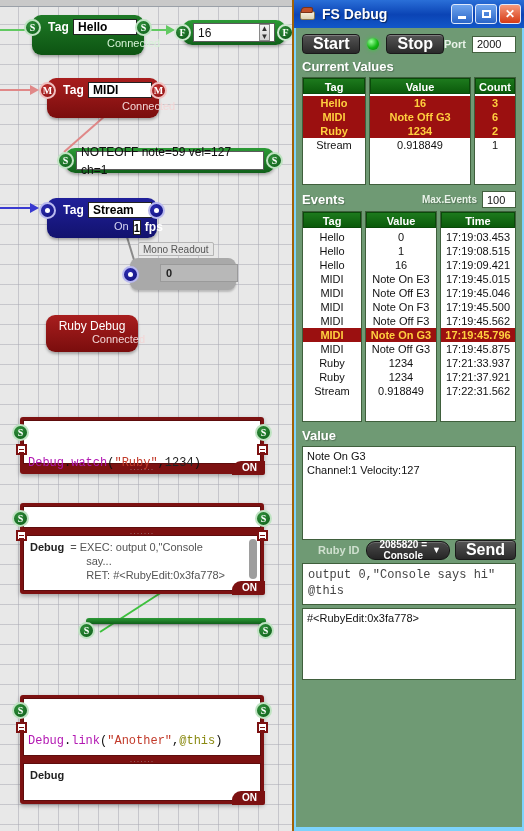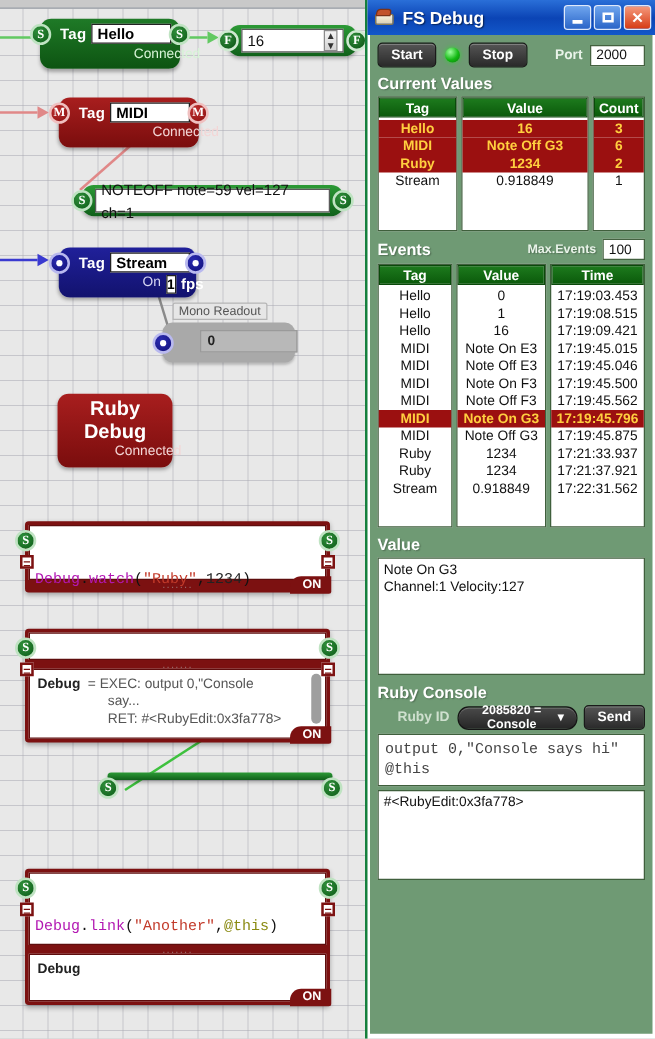--- a/index.html
+++ b/index.html
@@ -86,21 +86,21 @@
     border:1px solid #8a8a8a; font-size:8px; color:#333; text-align:center;
     line-height:8px; margin-left:auto;
   }
 
   
   .plainnode {
     position:absolute; border-radius:9px; padding:4px 10px 4px 10px;
     background: linear-gradient(#a81e1e, #7a0d0d); box-shadow:0 2px 3px rgba(0,0,0,.3);
     text-align:center;
   }
-  .plainnode .title { color:#fff; font-weight:bold; font-size:16px; }
+  .plainnode .title { color:#fff; font-weight:normal; font-size:12px; }
 
   
   .mono {
     position:absolute; background:#a9a9a9; border-radius:8px;
     box-shadow:0 2px 2px rgba(0,0,0,.2);
   }
   .mono .cap {
     position:absolute; left:8px; top:-16px; background:#e6e6e6; border:1px solid #b5b5b5;
     font-size:10px; color:#555; padding:0 4px; height:14px; line-height:13px;
     border-radius:2px 2px 0 0;
@@ -145,22 +145,22 @@
   .gridicon::before{content:"";position:absolute;left:1px;top:3px;width:5px;height:1px;background:#7c1111;}
   .gridicon::after{content:"";position:absolute;left:1px;top:6px;width:5px;height:1px;background:#7c1111;}
   .scrollthumb {
     position:absolute; right:3px; top:3px; width:8px; height:40px;
     background:#9e9e9e; border-radius:4px;
   }
 
   
   #win {
     position:absolute; left:292px; top:0; width:232px; height:831px;
-    background:#ffffff;
-    border-left:2px solid #15803d;
+    background:#7dd3fc;
+    border-left:2px solid #a16207;
   }
   #titlebar {
     height:28px; background:linear-gradient(#2a6fd8, #0b44b5 52%, #1257c9);
     display:flex; align-items:center; padding:0 3px 0 6px; position:relative;
   }
   .winicon {
     width:16px; height:14px; margin-right:6px; position:relative; flex:none;
   }
   .winicon .bx { position:absolute; left:0; top:4px; width:15px; height:9px;
     background:linear-gradient(#f8f2e0,#ddd2b4); border:1px solid #8a7a50; border-radius:2px; }
@@ -177,21 +177,21 @@
   .wbtn .gl { color:#fff; font-size:12px; font-weight:bold; line-height:1; }
   .wbtn .minbar { width:8px; height:3px; background:#fff; margin-top:6px; }
   .wbtn .maxsq { width:9px; height:8px; border:2px solid #fff; }
 
   #winbody {
     position:absolute; left:2px; top:28px; right:2px; bottom:4px;
     background:#6f9a74; padding:5px 6px 4px 6px; overflow:hidden;
   }
   .toolbar { display:flex; align-items:center; height:22px; margin-bottom:4px; }
   .btn3d {
-    background:linear-gradient(#555,#2a2a2a); color:#fff; font-size:11px; font-weight:bold;
+    background:linear-gradient(#555,#2a2a2a); color:#fff; font-size:16px; font-weight:bold;
     border:1px solid #1a1a1a; border-radius:4px; padding:3px 10px; line-height:12px;
     box-shadow: inset 0 1px 0 rgba(255,255,255,.25);
   }
   .runled { width:12px; height:12px; border-radius:50%; margin:0 7px;
     background: radial-gradient(circle at 35% 30%, #9dff9d, #12b812 55%, #0a7a0a);
     box-shadow: 0 0 4px rgba(0,255,0,.5); }
   .tblabel { color:#e9f3e9; font-size:11px; font-weight:bold; margin-left:auto; margin-right:6px; }
   .tbinput { background:#fff; border:1px solid #43613f; font-size:11px; color:#111;
     height:17px; line-height:16px; padding:0 4px; width:44px; }
 
@@ -515,21 +515,20 @@
             </div>
       </div>
     </div>
 
     <div class="secthead" style="margin-top:6px;">Value</div>
     <div class="textbox" style="height:94px;">
       <div>Note On G3</div>
       <div>Channel:1  Velocity:127</div>
     </div>
 
-    <div class="secthead" style="margin-top:6px;">Ruby Console</div>
     <div class="rubyrow">
       <span class="rubylbl">Ruby ID</span>
       <div class="combo">
         <span class="cv">2085820 = Console</span>
         <span class="ca">▼</span>
       </div>
       <div class="btn3d sendbtn">Send</div>
     </div>
     <div class="monobox" style="height:42px;">
       <div>output 0,"Console says hi"</div>

